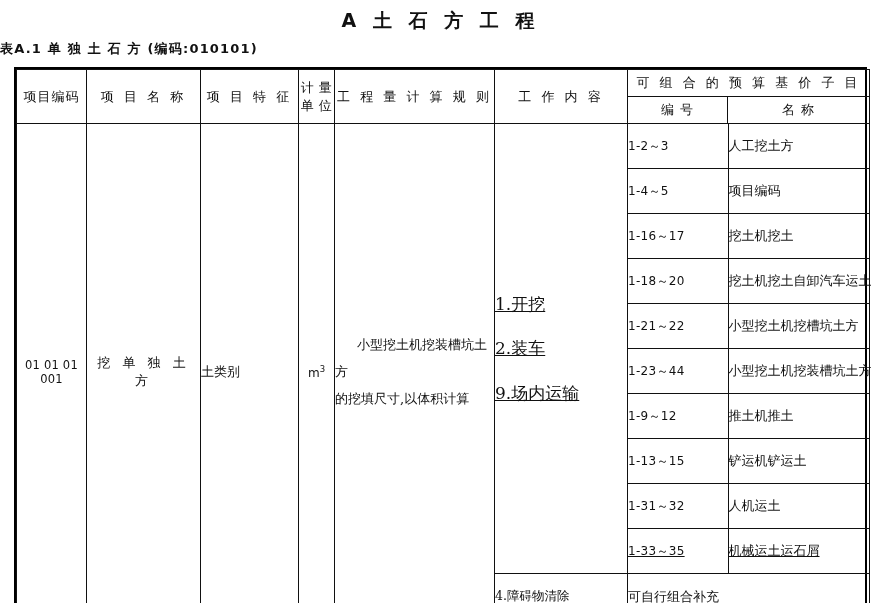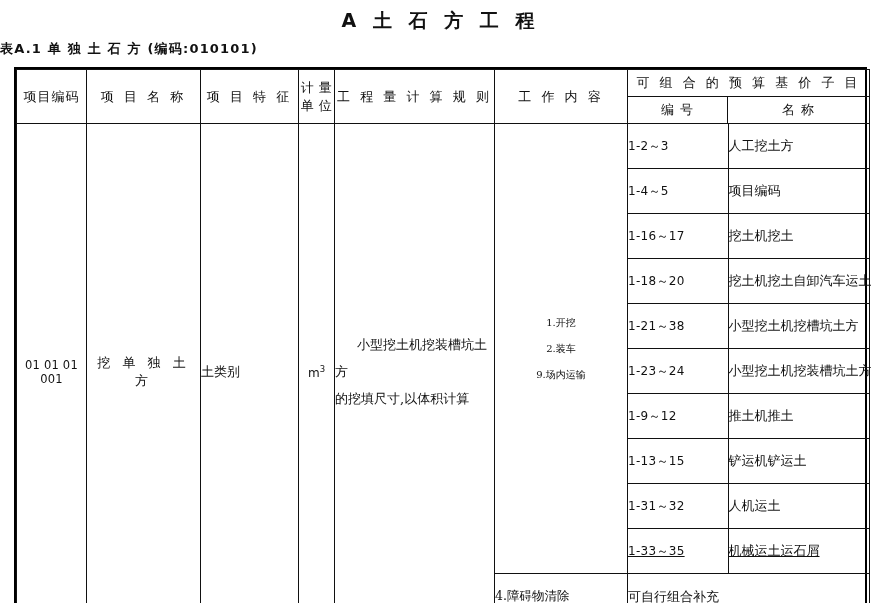--- a/index.html
+++ b/index.html
@@ -106,25 +106,26 @@
   .c-rule {
     font-size: 13px;
     line-height: 2.1;
     padding: 0 10px;
     text-align: left;
   }
   .c-rule .ln1 { display: block; text-indent: 22px; }
   .c-rule .ln2 { display: block; }
 
   .c-work {
-    font-size: 10px;
+    font-size: 17px;
     line-height: 2.6;
     padding-left: 10px;
-    text-align: center;
+    text-align: left;
     vertical-align: middle;
+    text-decoration: underline;
   }
   .c-work div { white-space: nowrap; }
 
   .c-work-last {
     font-size: 12.5px;
     padding-left: 10px;
     text-align: left;
   }
 
   .sub-no {
@@ -232,25 +233,25 @@
             </tr>
             <tr class="sub-row">
               <td class="sub-no">1-16～17</td>
               <td class="sub-nm">挖土机挖土</td>
             </tr>
             <tr class="sub-row">
               <td class="sub-no">1-18～20</td>
               <td class="sub-nm nowrap">挖土机挖土自卸汽车运土</td>
             </tr>
             <tr class="sub-row">
-              <td class="sub-no">1-21～38</td>
+              <td class="sub-no">1-21～22</td>
               <td class="sub-nm nowrap">小型挖土机挖槽坑土方</td>
             </tr>
             <tr class="sub-row">
-              <td class="sub-no">1-23～24</td>
+              <td class="sub-no">1-23～44</td>
               <td class="sub-nm nowrap">小型挖土机挖装槽坑土方</td>
             </tr>
             <tr class="sub-row">
               <td class="sub-no">1-9～12</td>
               <td class="sub-nm">推土机推土</td>
             </tr>
             <tr class="sub-row">
               <td class="sub-no">1-13～15</td>
               <td class="sub-nm">铲运机铲运土</td>
             </tr>

